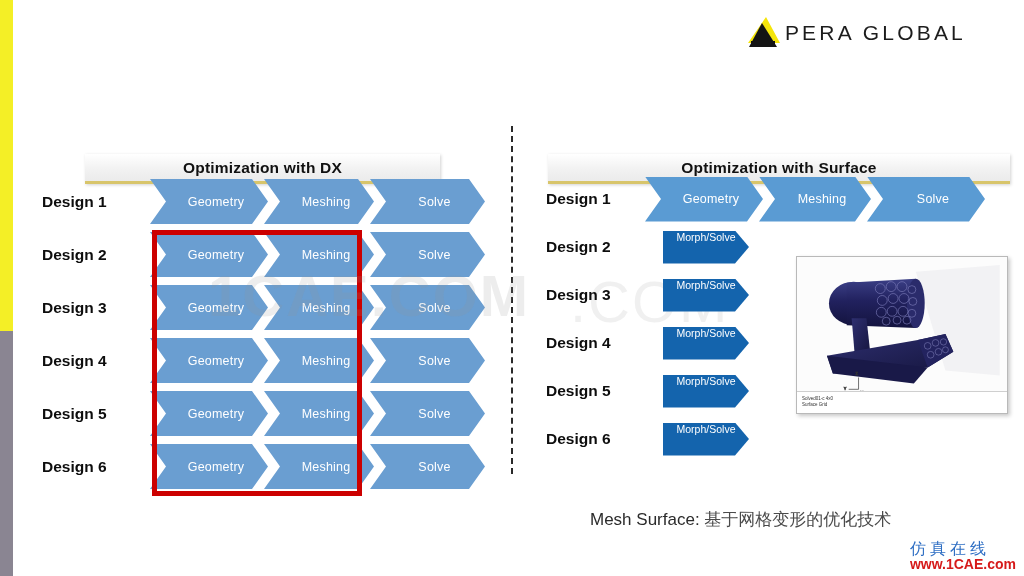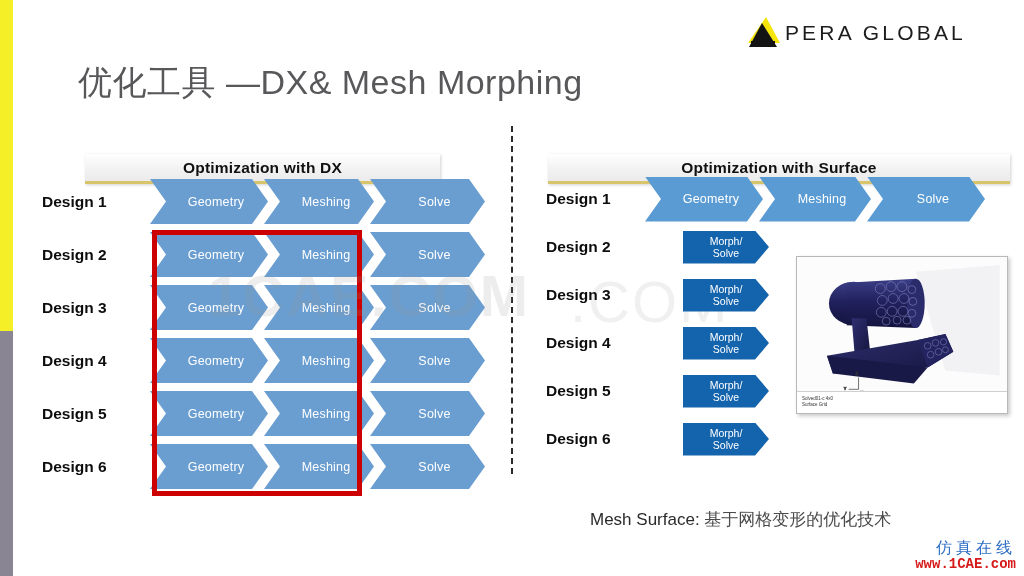--- a/index.html
+++ b/index.html
@@ -159,27 +159,27 @@
   .morph {
     position: relative;
     width: 86px;
     height: 33px;
     background: #1464ad;
     color: #ffffff;
     font-size: 10.5px;
     line-height: 12px;
     text-align: center;
     display: flex;
-    flex-direction: column;
-    align-items: center;
+    flex-direction: row;
+    align-items: flex-start;
     justify-content: center;
     -webkit-clip-path: polygon(0 0, calc(100% - 14px) 0, 100% 50%, calc(100% - 14px) 100%, 0 100%);
     clip-path: polygon(0 0, calc(100% - 14px) 0, 100% 50%, calc(100% - 14px) 100%, 0 100%);
     flex: none;
-    margin-left: 38px;
+    margin-left: 18px;
   }
 
   
   .red-box {
     position: absolute;
     left: 152px;
     top: 230px;
     width: 210px;
     height: 266px;
     border: 5px solid #cc0000;
@@ -245,23 +245,22 @@
     color: rgba(150,150,150,0.14);
     letter-spacing: 2px;
     white-space: nowrap;
     pointer-events: none;
     margin-left: 40px;
   }
   .wm-corner {
     position: absolute;
     right: 8px;
     bottom: 4px;
-    text-align: right;
+    text-align: left;
     line-height: 1.05;
-    font-family: Liberation Mono, monospace;
   }
   .wm-corner .cn {
     font-size: 16px;
     color: #2f6fc4;
     letter-spacing: 4px;
     font-weight: 500;
     display: block;
   }
   .wm-corner .url {
     font-size: 14px;
@@ -283,21 +282,20 @@
     <span class="logo-mark">
       <svg viewBox="0 0 38 34" xmlns="http://www.w3.org/2000/svg">
         <polygon points="19,1 33,27 24,27 17,12 10,27 1,27" fill="#f5e50a"></polygon>
         <polygon points="15,7 30,31 2,31" fill="#141414"></polygon>
         <rect x="4" y="25" width="24" height="6" fill="#141414"></rect>
       </svg>
     </span>
     <span class="logo-text">PERA GLOBAL</span>
   </div>
 
-  <div class="slide-title">优化工具 —DX&amp; Mesh Morphing</div>
 
   <div class="divider"></div>
 
   <div class="panel panel-left">
     <div class="panel-header panel-header-left">
       <span class="panel-header-title">Optimization with DX</span>
     </div>
   </div>
 
   <div class="rows rows-left">

